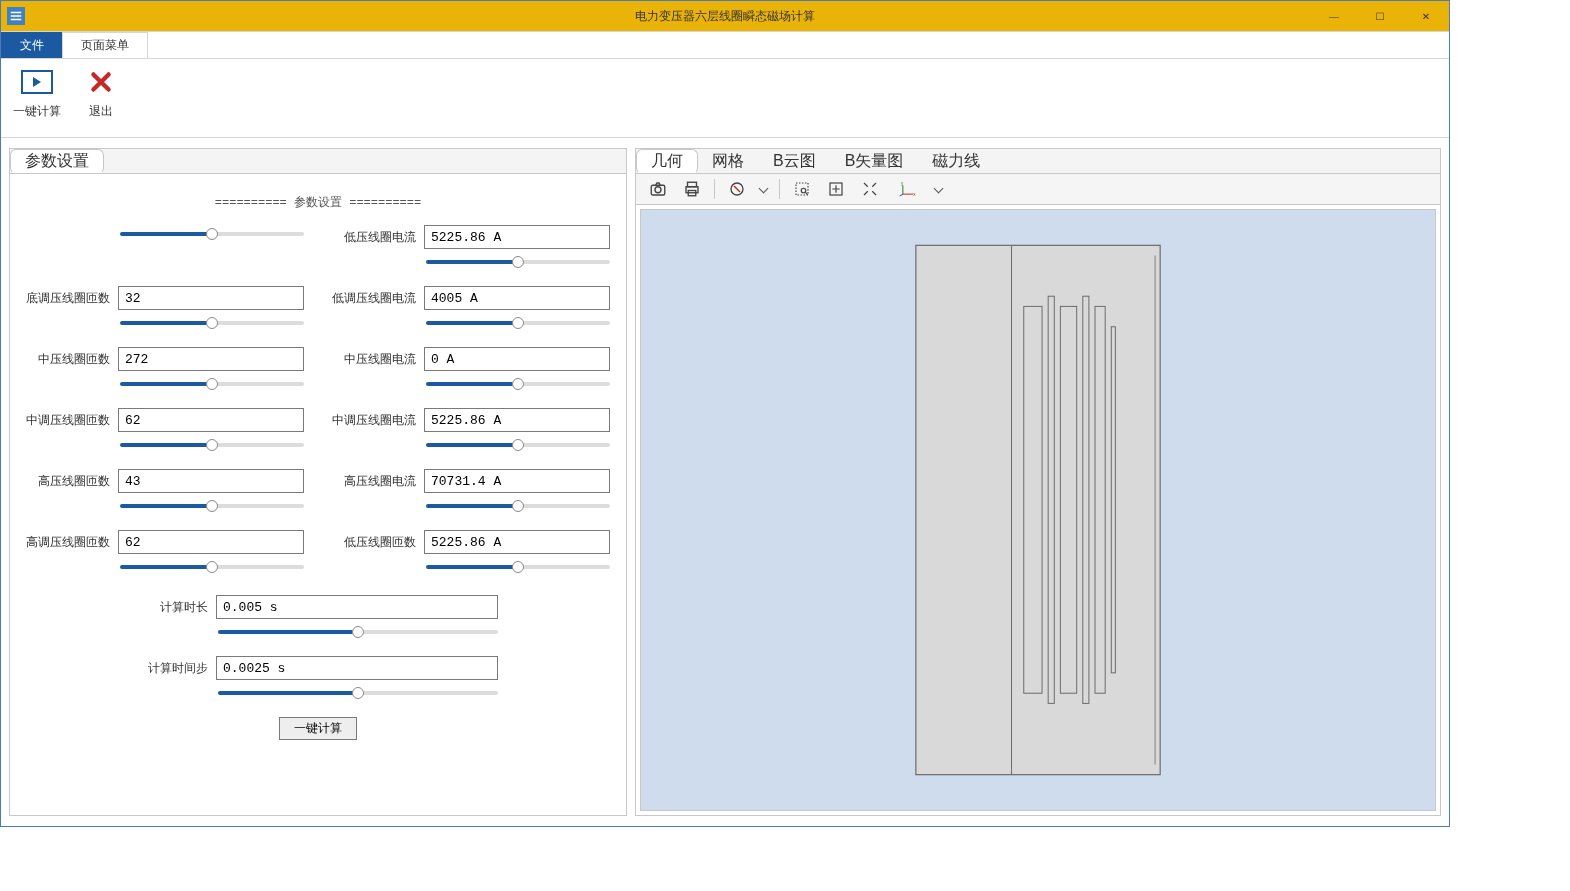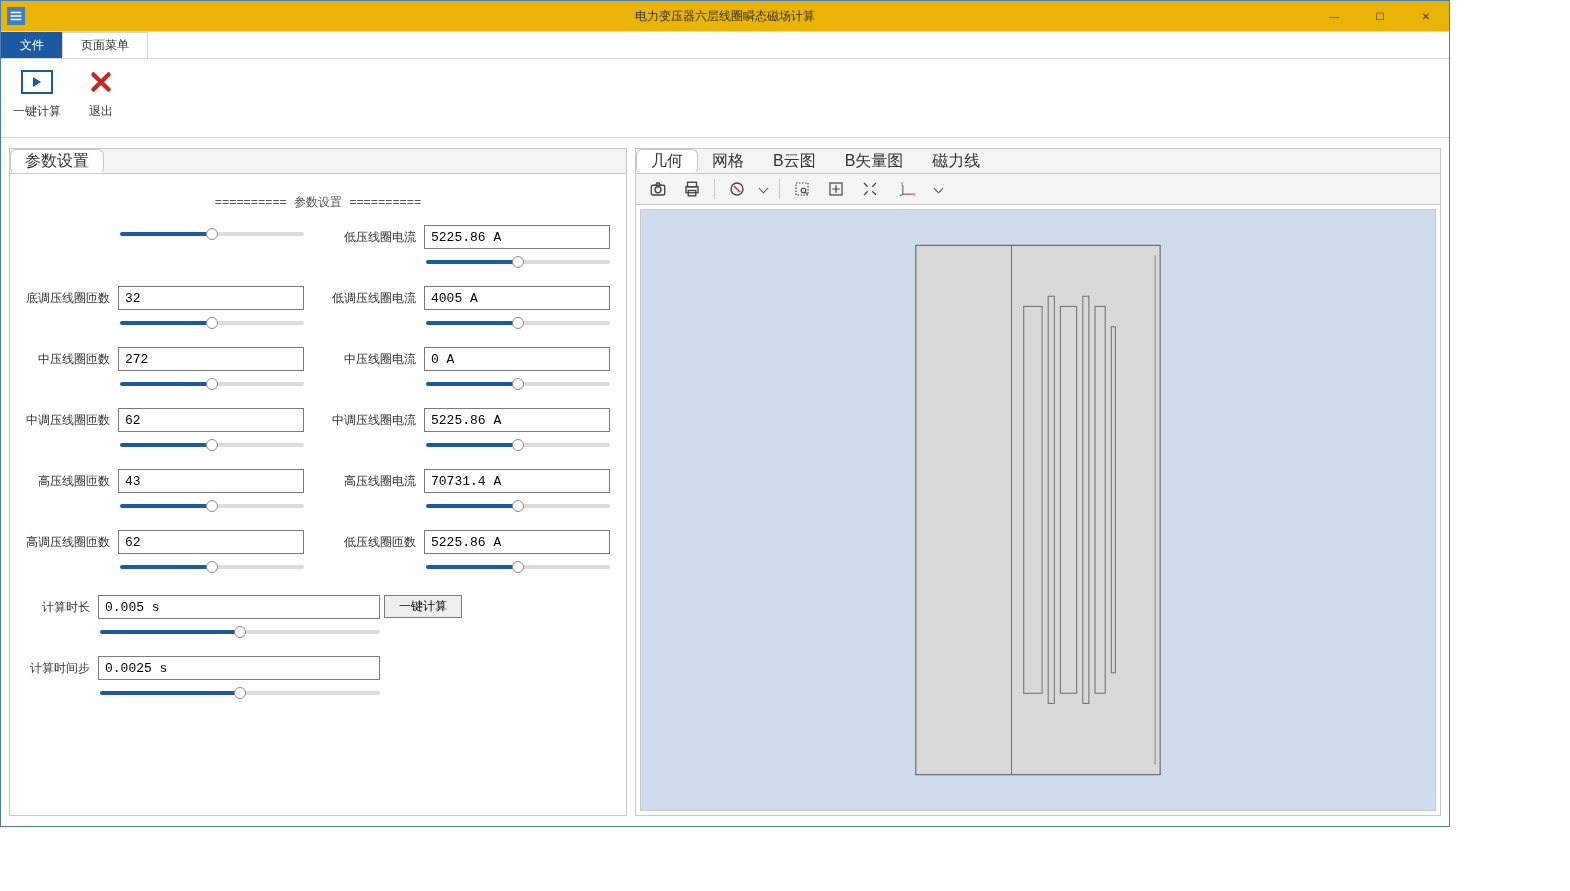--- a/index.html
+++ b/index.html
@@ -37,21 +37,21 @@
   .form-row .top{display:flex;align-items:center;gap:8px;}
   .form-row label{width:84px;text-align:right;font-size:12px;color:#333;white-space:nowrap;}
   .form-row input[type=text]{flex:1;height:22px;border:1px solid #7a7a7a;padding:0 6px;font-family:"Courier New",monospace;font-size:13px;background:#fff;}
   .slider-wrap{margin-left:92px;margin-right:2px;}
   .slider{-webkit-appearance:none;appearance:none;width:100%;height:14px;background:transparent;}
   .slider::-webkit-slider-runnable-track{height:4px;background:linear-gradient(to right,#1b5aa0 0%,#1b5aa0 var(--p,50%),#dcdcdc var(--p,50%),#dcdcdc 100%);border-radius:2px;}
   .slider::-moz-range-track{height:4px;background:#dcdcdc;border-radius:2px;}
   .slider::-moz-range-progress{height:4px;background:#1b5aa0;border-radius:2px;}
   .slider::-webkit-slider-thumb{-webkit-appearance:none;width:12px;height:12px;border-radius:50%;background:#fff;border:1px solid #8a8a8a;margin-top:-4px;}
   .slider::-moz-range-thumb{width:12px;height:12px;border-radius:50%;background:#fff;border:1px solid #8a8a8a;}
-  .bottom-group{display:flex;align-items:flex-start;gap:4px;margin-top:18px;}
+  .bottom-group{display:flex;flex-direction:column;align-items:center;gap:14px;margin-top:18px;}
   .bottom-group .form-row{width:360px;}
   .bottom-group .form-row label{width:70px}
   .bottom-group .slider-wrap{margin-left:78px}
   .calc-btn{padding:2px 14px;border:1px solid #7a7a7a;background:#eee;font-size:12px;}
   .viz-toolbar{height:30px;border-bottom:1px solid #c8c8c8;display:flex;align-items:center;gap:6px;padding:0 8px;background:#f5f5f5;}
   .vbtn{width:26px;height:24px;display:flex;align-items:center;justify-content:center;border:1px solid transparent;border-radius:2px;}
   .vbtn svg{width:18px;height:18px}
   .vsep{width:1px;height:20px;background:#c8c8c8;margin:0 2px;}
   .canvas{flex:1;background:#cfdced;position:relative;margin:4px;border:1px solid #c8c8c8;}
   .canvas svg{position:absolute;inset:0;width:100%;height:100%}

